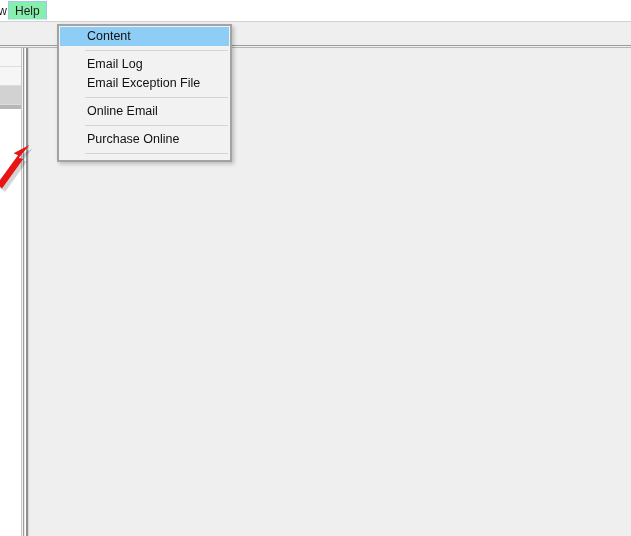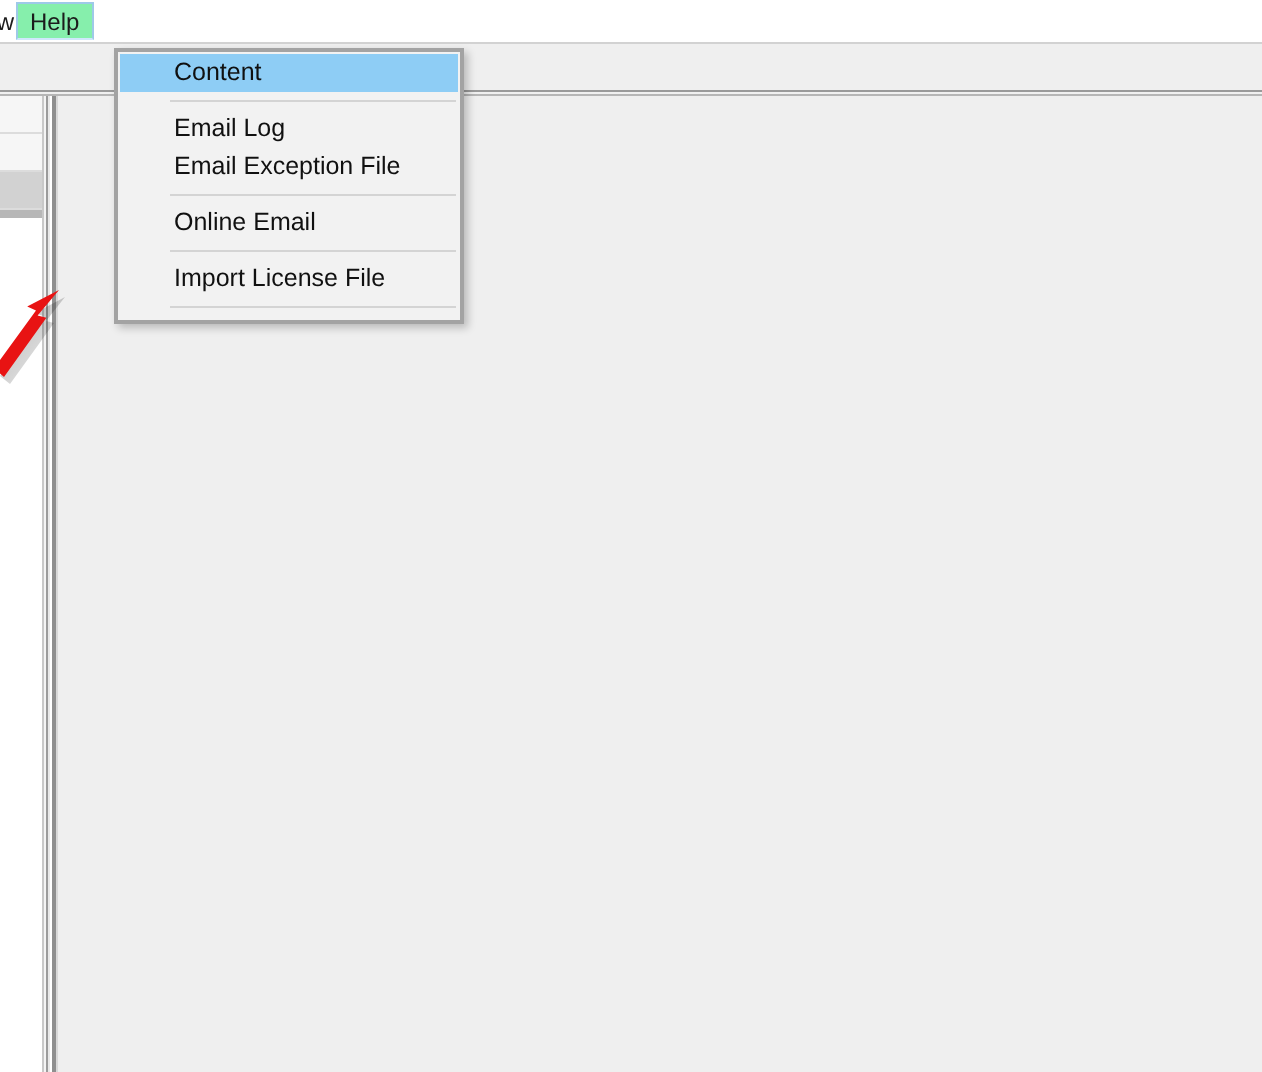--- a/index.html
+++ b/index.html
@@ -221,21 +221,21 @@
 
     <div class="menu-item">Email Log</div>
     <div class="menu-item">Email Exception File</div>
 
     <div class="menu-sep"></div>
 
     <div class="menu-item">Online Email</div>
 
     <div class="menu-sep"></div>
 
-    <div class="menu-item">Import License File</div>
+    <div class="menu-item">Purchase Online</div>
 
     <div class="menu-sep"></div>
 
   </div>
 
   <svg id="annotation-arrow" viewBox="0 0 40 56" width="40" height="56">
     <defs>
       <linearGradient id="arrShadow" x1="0" y1="0" x2="1" y2="1">
         <stop offset="0%" stop-color="#000000" stop-opacity="0.30"></stop>
         <stop offset="100%" stop-color="#000000" stop-opacity="0.05"></stop>

